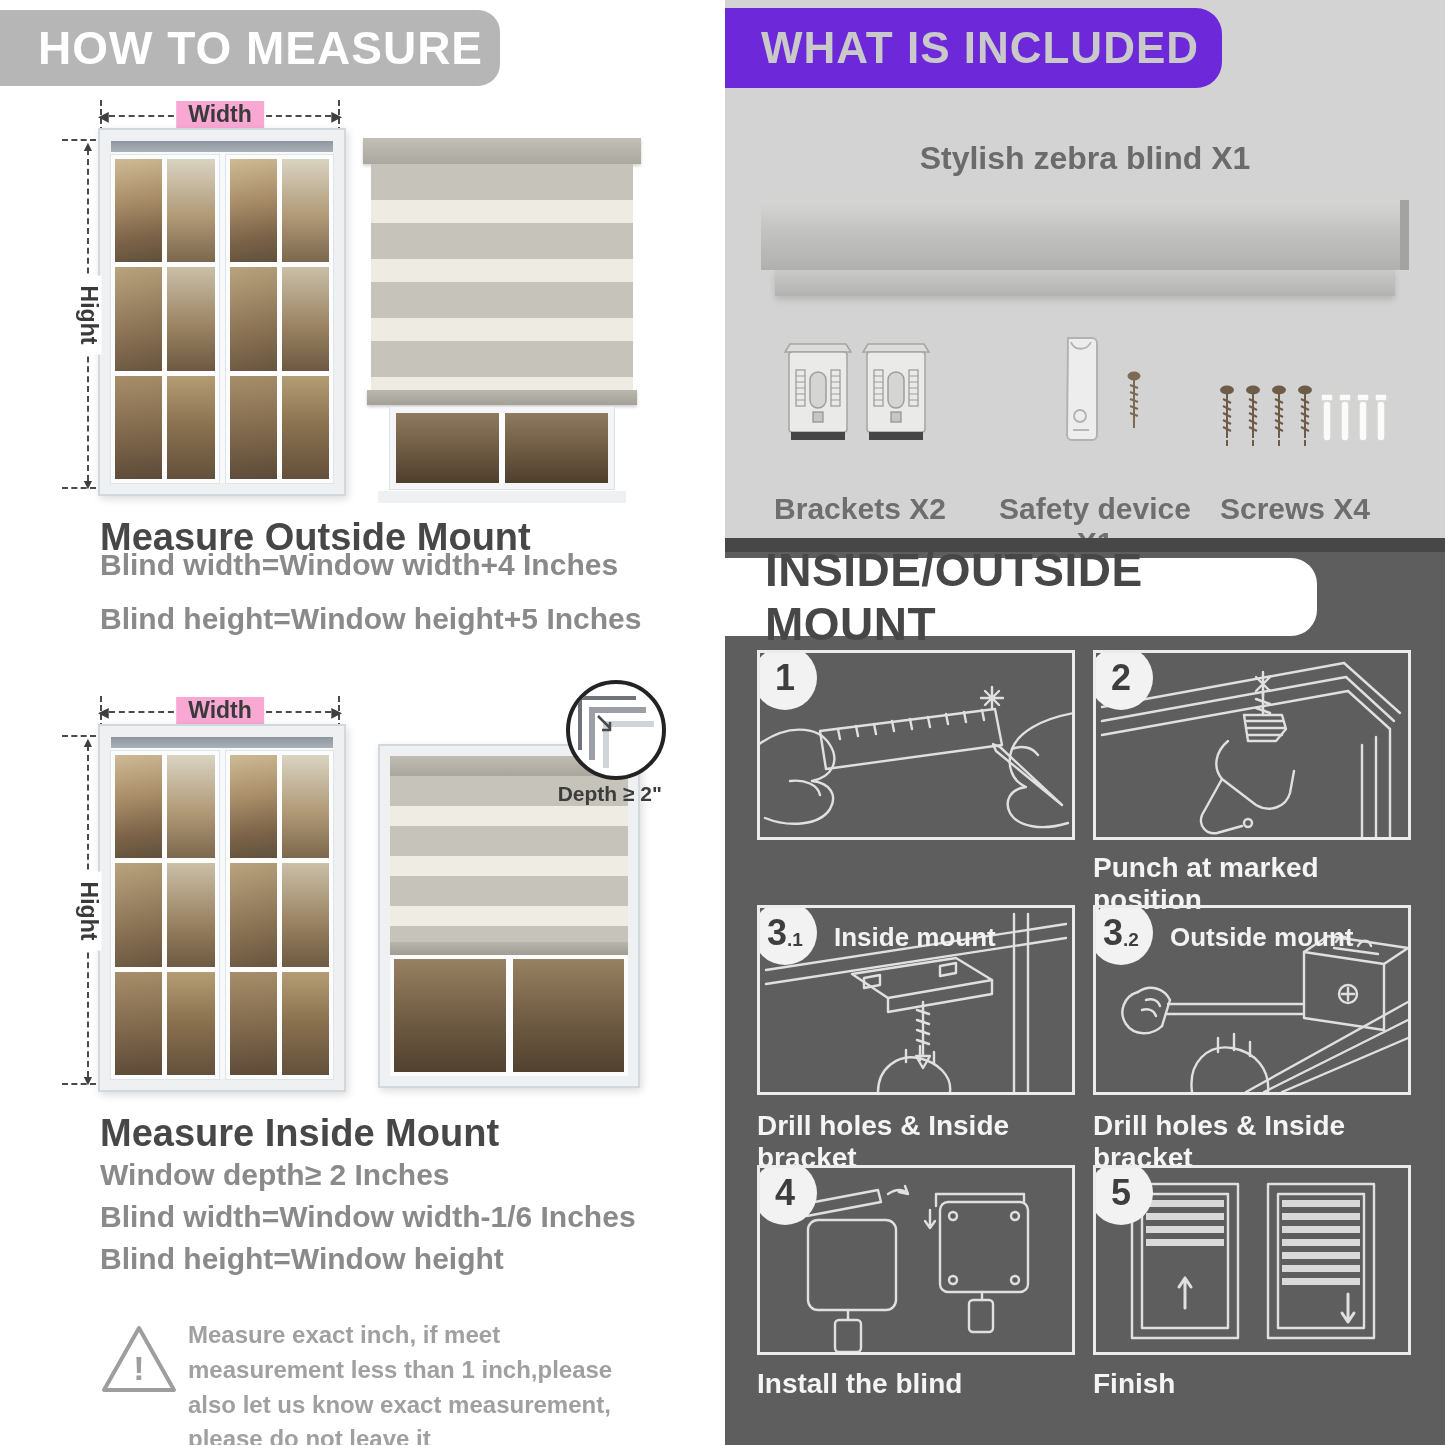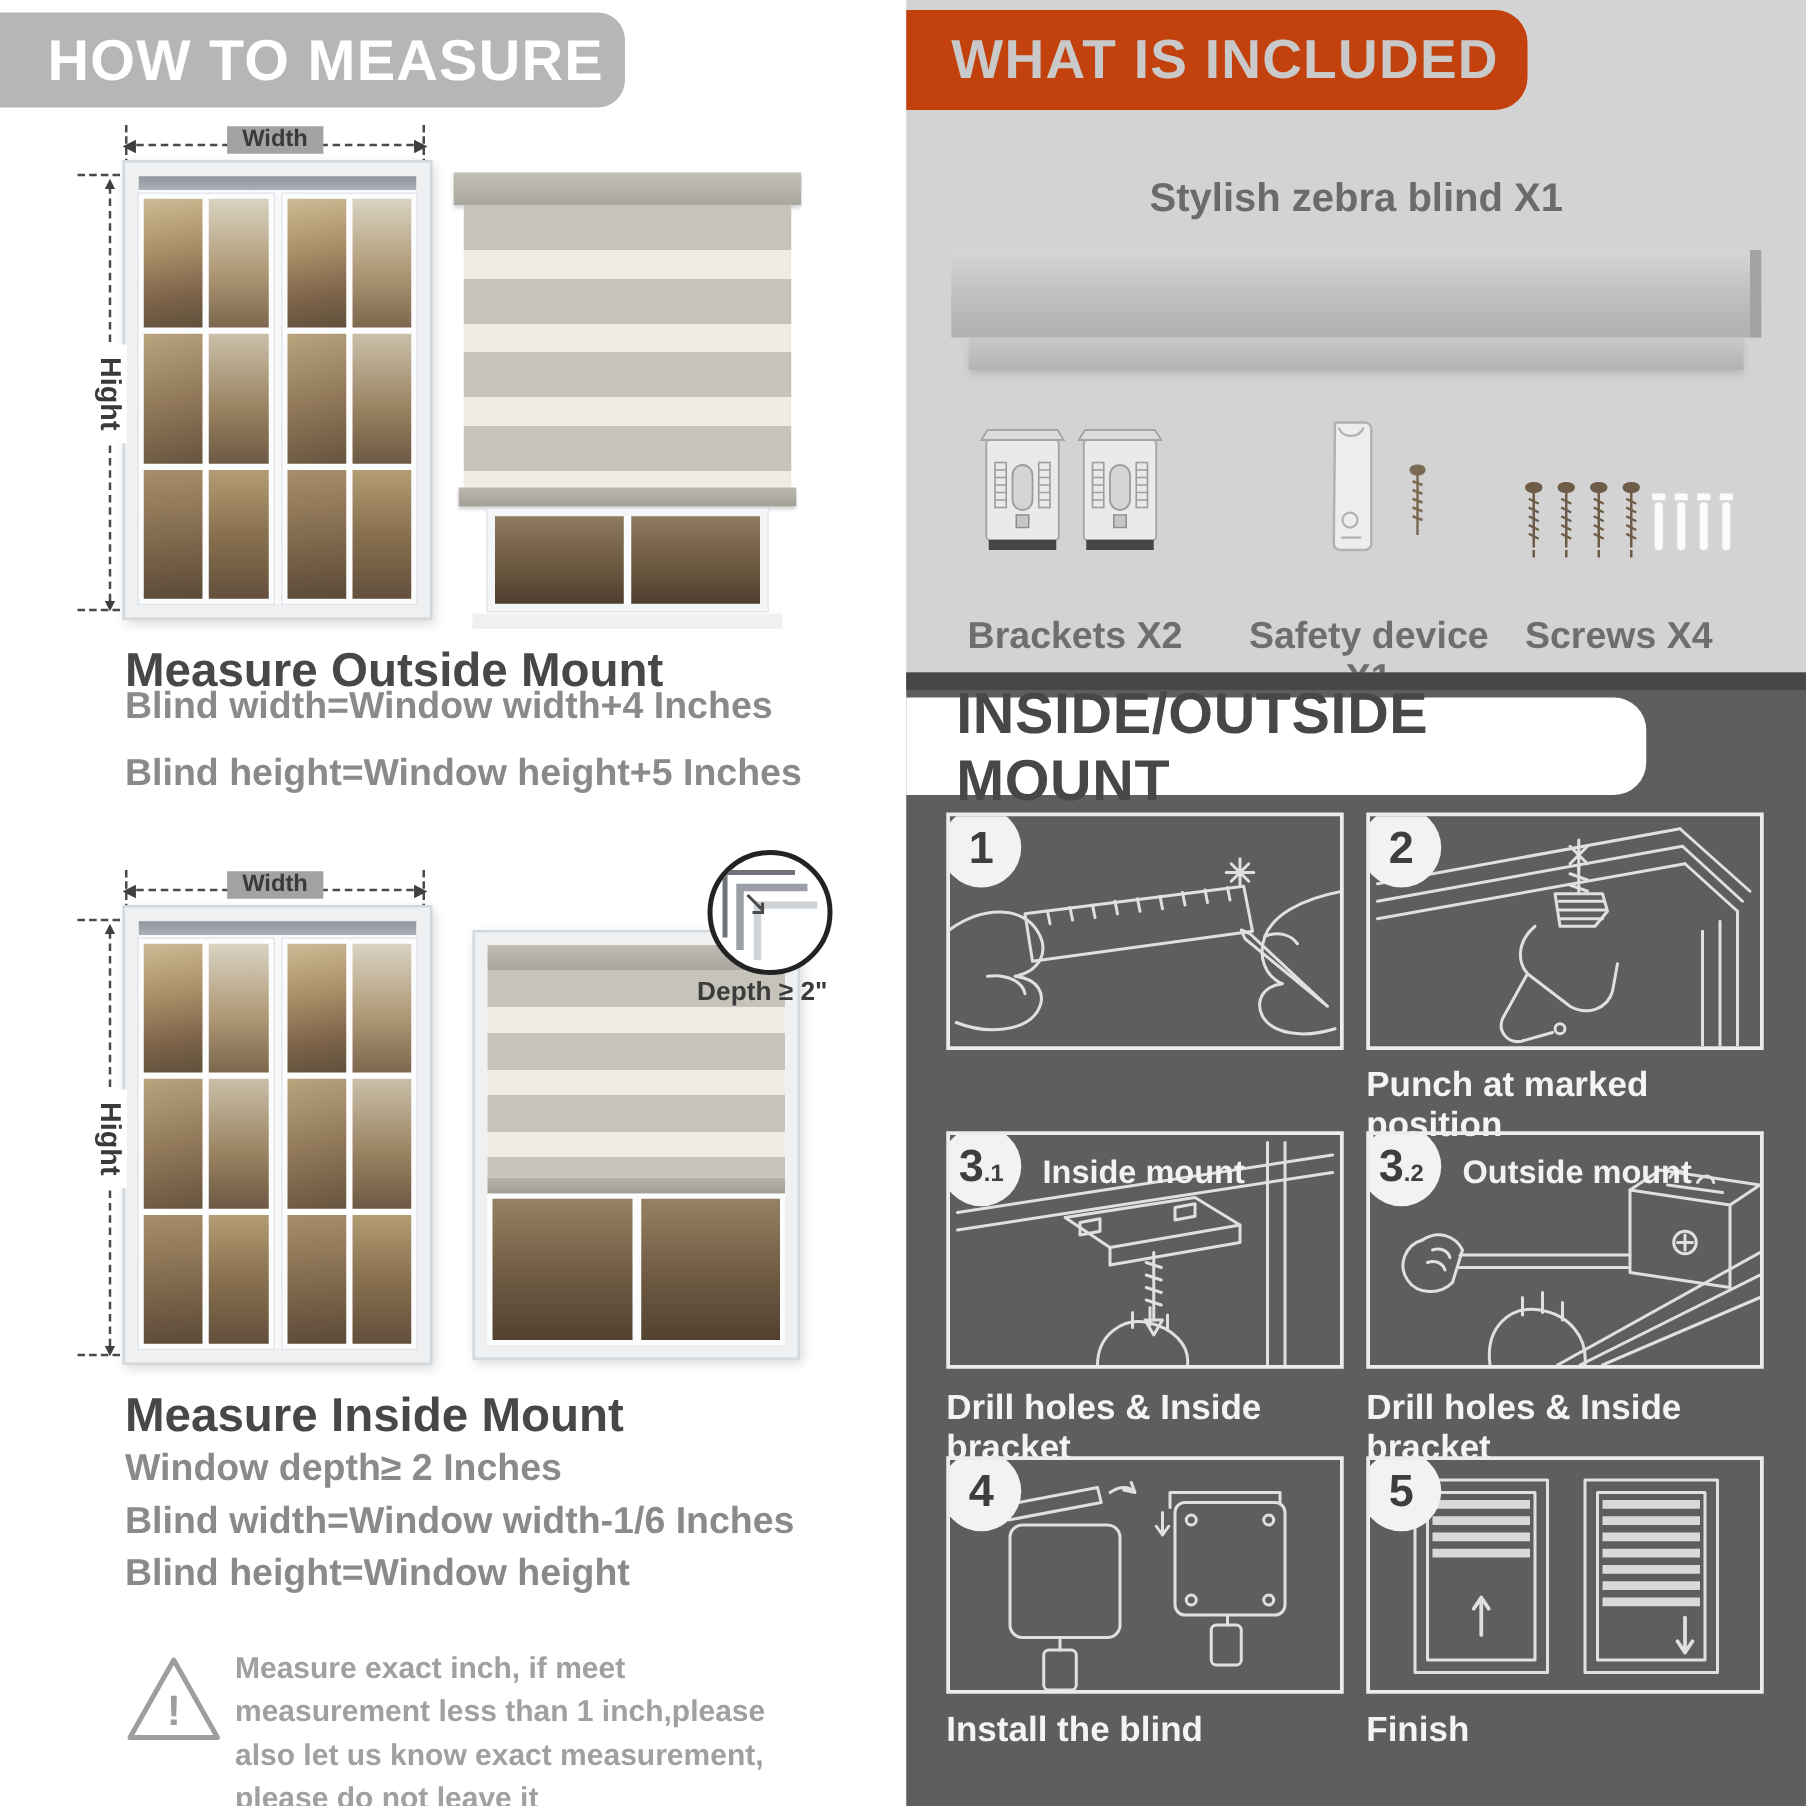--- a/index.html
+++ b/index.html
@@ -44,42 +44,42 @@
   .bw-fabric{height:166px;background:repeating-linear-gradient(180deg,#c6c3ba 0 30px,#efece4 30px 50px);}
   .bw-rail{height:13px;background:linear-gradient(180deg,#b8b5ac,#a09d94);}
   .bw-panes{flex:1;display:grid;grid-template-columns:1fr 1fr;gap:7px;background:#fbfcfd;
             border:4px solid #fbfcfd;box-sizing:border-box;}
   .bw-panes i{background:linear-gradient(180deg,#978162,#6f5b43 55%,#514130);}
   
   .warrow{position:absolute;height:24px;}
   .warrow::before{content:"";position:absolute;left:9px;right:9px;top:11px;border-top:2px dashed #4a4a4a;}
   .wa-head{position:absolute;top:2px;font-size:14px;color:#3f3f3f;line-height:20px;}
   .wa-head.l{left:-2px;}.wa-head.r{right:-2px;}
-  .wa-label{position:absolute;left:50%;top:-3px;transform:translateX(-50%);background:#a3a3a3;
-            padding:0 12px;font-size:19px;font-weight:bold;color:#3a3a3a;}
+  .wa-label{position:absolute;left:50%;top:-3px;transform:translateX(-50%);background:#f9a8d4;
+            padding:0 12px;font-size:23px;font-weight:bold;color:#3a3a3a;}
   .dropline{position:absolute;width:0;border-left:2px dashed #4a4a4a;height:42px;}
   .harrow{position:absolute;width:24px;}
   .harrow::before{content:"";position:absolute;top:9px;bottom:9px;left:11px;border-left:2px dashed #4a4a4a;}
   .ha-head{position:absolute;left:50%;transform:translateX(-50%);font-size:14px;color:#3f3f3f;}
   .ha-head.t{top:-2px;}.ha-head.b{bottom:-2px;}
   .ha-label{position:absolute;top:50%;left:50%;transform:translate(-50%,-50%);writing-mode:vertical-rl;
             background:#fff;padding:10px 0;font-size:23px;font-weight:bold;color:#3a3a3a;}
   .hdrop{position:absolute;height:0;border-top:2px dashed #4a4a4a;width:34px;}
   
   .magnifier{position:absolute;left:566px;top:680px;width:92px;height:92px;border:4px solid #232323;
              border-radius:50%;background:#ffffff;overflow:hidden;}
   .depth-label{position:absolute;left:540px;top:782px;width:122px;text-align:right;
                font-size:21px;font-weight:bold;color:#3c3c3c;}
   
   .warn-text{position:absolute;left:188px;top:1318px;width:452px;font-size:24px;font-weight:600;
              color:#a0a0a0;line-height:1.45;}
   .warn-tri{position:absolute;left:98px;top:1322px;}
   
   .right-top{position:absolute;left:725px;top:0;width:720px;height:538px;background:#d3d3d3;}
-  .incl-hdr{position:absolute;left:0;top:8px;width:497px;height:80px;background:#c2410c;
+  .incl-hdr{position:absolute;left:0;top:8px;width:497px;height:80px;background:#6d28d9;
             border-radius:0 26px 26px 0;display:flex;align-items:center;padding-left:36px;box-sizing:border-box;}
   .incl-hdr span{font-size:44px;font-weight:bold;color:#c9c9c9;letter-spacing:1px;}
   .blind-name{position:absolute;left:0;right:0;top:140px;text-align:center;font-size:32px;
               font-weight:bold;color:#6b6b6b;}
   .headrail{position:absolute;left:36px;top:200px;width:648px;}
   .hr-top{height:70px;background:linear-gradient(180deg,#d6d6d4 0%,#c2c2c0 45%,#b0b0ae 100%);position:relative;}
   .hr-top::after{content:"";position:absolute;right:0;top:0;width:9px;height:100%;background:#a3a3a1;}
   .hr-bot{margin-left:14px;width:620px;height:26px;background:linear-gradient(180deg,#c9c9c7,#b3b3b1);
           box-shadow:0 4px 6px rgba(0,0,0,.13);}
   .incl-label{position:absolute;top:460px;font-size:30px;font-weight:bold;color:#6e6e6e;text-align:center;margin-top:32px;}

